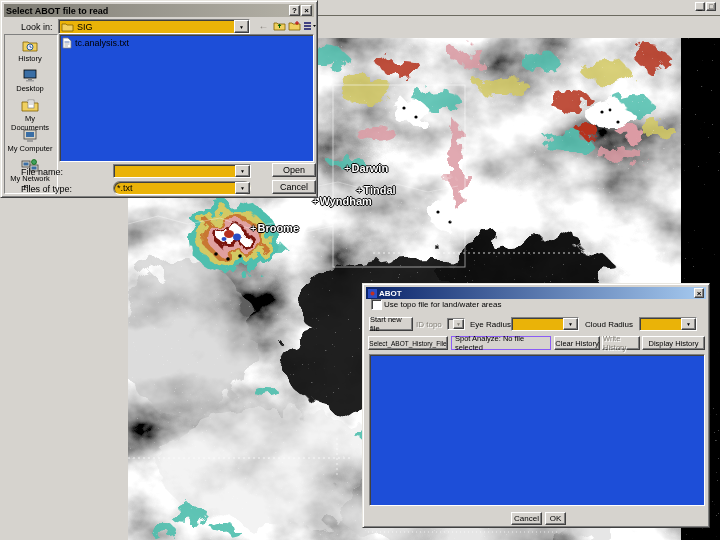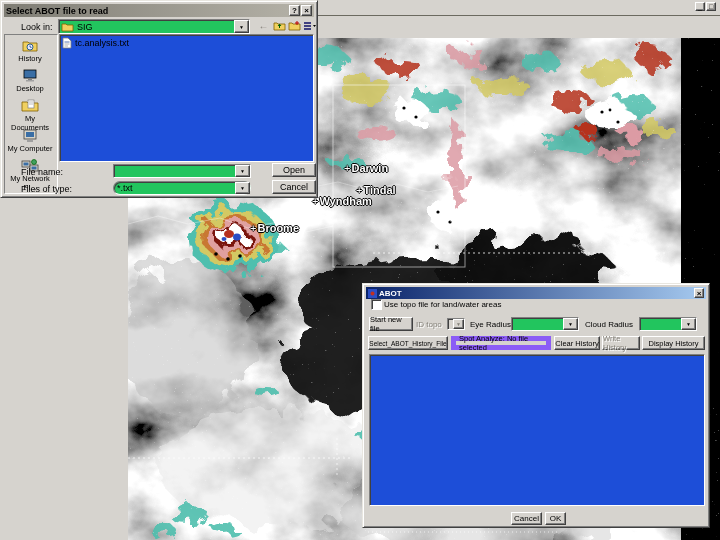--- a/index.html
+++ b/index.html
@@ -15,21 +15,21 @@
   .sunken{background:#1d4ed8;border:1px solid;border-color:#808080 #ffffff #ffffff #808080;
     box-shadow:inset 1px 1px 0 #404040;box-sizing:border-box;}
   .dialog{position:absolute;background:var(--dialog-bg,#d6d3ce);
     border:1px solid;border-color:#e8e6e0 #404040 #404040 #e8e6e0;
     box-shadow:inset 1px 1px 0 #fff,inset -1px -1px 0 #808080;box-sizing:border-box;}
   .titlebar{position:absolute;left:3px;right:3px;top:3px;height:13px;
     display:flex;align-items:center;padding:0 2px;box-sizing:border-box;}
   .titlebar .tbtn{width:11px;height:11px;margin-left:1px;font-size:8px;font-weight:bold;
     line-height:9px;}
   .label{font-size:9px;color:#000;position:absolute;white-space:nowrap;}
-  .combo{position:absolute;background:#22c55e;border:1px solid;
+  .combo{position:absolute;background:#eab308;border:1px solid;
     border-color:#808080 #ffffff #ffffff #808080;box-shadow:inset 1px 1px 0 #404040;
     box-sizing:border-box;display:flex;align-items:center;}
   .combo .cval{flex:1;font-size:9px;padding-left:3px;white-space:nowrap;overflow:hidden;}
   .combo .drop{width:13px;align-self:stretch;background:var(--dialog-bg,#d6d3ce);
     border:1px solid;border-color:#ffffff #404040 #404040 #ffffff;
     box-shadow:inset -1px -1px 0 #808080;display:flex;align-items:center;justify-content:center;
     font-size:5px;color:#000;}
   
   #sat{position:absolute;left:128px;top:38px;width:592px;height:502px;background:#000;}
   .map-label{position:absolute;color:#fff;font-size:11px;font-weight:bold;
@@ -351,21 +351,21 @@
     <div class="combo" style="left:276px;top:33px;width:58px;height:14px;">
       <span class="cval"></span>
       <div class="drop">
           <span>▼</span>
         </div>
     </div>
 
     <div class="btn" style="position:absolute;left:5px;top:52px;width:80px;height:14px;font-size:6.5px;">
         <span>Select_ABOT_History_File</span>
       </div>
-    <div style="position:absolute;left:88px;top:52px;width:100px;height:14px;border:5px solid #8b5cf6;display:flex;align-items:center;padding-left:3px;box-sizing:border-box;font-size:7.5px;">
+    <div style="position:absolute;left:88px;top:52px;width:100px;height:14px;border:1px solid #8b5cf6;display:flex;align-items:center;padding-left:3px;box-sizing:border-box;font-size:7.5px;">
         <span>Spot Analyze: No file selected</span>
       </div>
     <div class="btn" style="position:absolute;left:191px;top:52px;width:46px;height:14px;font-size:7.5px;">
         <span>Clear History</span>
       </div>
     <div class="btn disabled" style="position:absolute;left:239px;top:52px;width:38px;height:14px;font-size:7.5px;">
         <span>Write History</span>
       </div>
     <div class="btn" style="position:absolute;left:279px;top:52px;width:63px;height:14px;font-size:7.5px;">
         <span>Display History</span>

